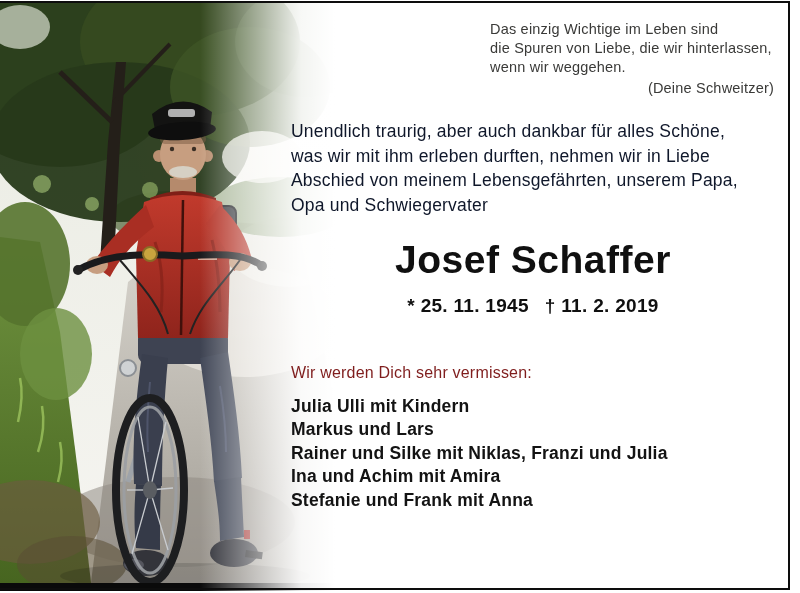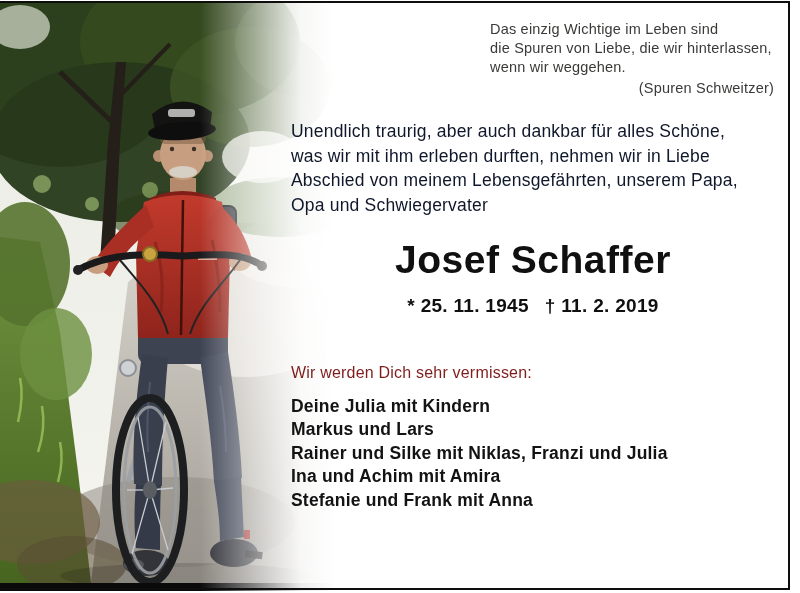--- a/index.html
+++ b/index.html
@@ -212,40 +212,40 @@
 
       <rect x="0" y="581" width="335" height="8" fill="#0a0a0a"></rect>
     </svg>
     <div class="photo-fade"></div>
   </div>
 
   <div class="txt quote">
     <div>Das einzig Wichtige im Leben sind</div>
     <div>die Spuren von Liebe, die wir hinterlassen,</div>
     <div>wenn wir weggehen.</div>
-    <div class="attr">(Spuren Schweitzer)</div>
+    <div class="attr">(Deine Schweitzer)</div>
   </div>
 
   <div class="txt intro">
     <div>Unendlich traurig, aber auch dankbar für alles Schöne,</div>
     <div>was wir mit ihm erleben durften, nehmen wir in Liebe</div>
     <div>Abschied von meinem Lebensgefährten, unserem Papa,</div>
     <div>Opa und Schwiegervater</div>
   </div>
 
   <div class="txt name">Josef Schaffer</div>
 
   <div class="txt dates">
     <span class="birth">* 25. 11. 1945</span><span>† 11. 2. 2019</span>
   </div>
 
   <div class="txt farewell">Wir werden Dich sehr vermissen:</div>
 
   <div class="txt mourners">
-    <div>Deine Julia mit Kindern</div>
+    <div>Julia Ulli mit Kindern</div>
     <div>Markus und Lars</div>
     <div>Rainer und Silke mit Niklas, Franzi und Julia</div>
     <div>Ina und Achim mit Amira</div>
     <div>Stefanie und Frank mit Anna</div>
   </div>
 
 
 </div>
 
 </body></html>

